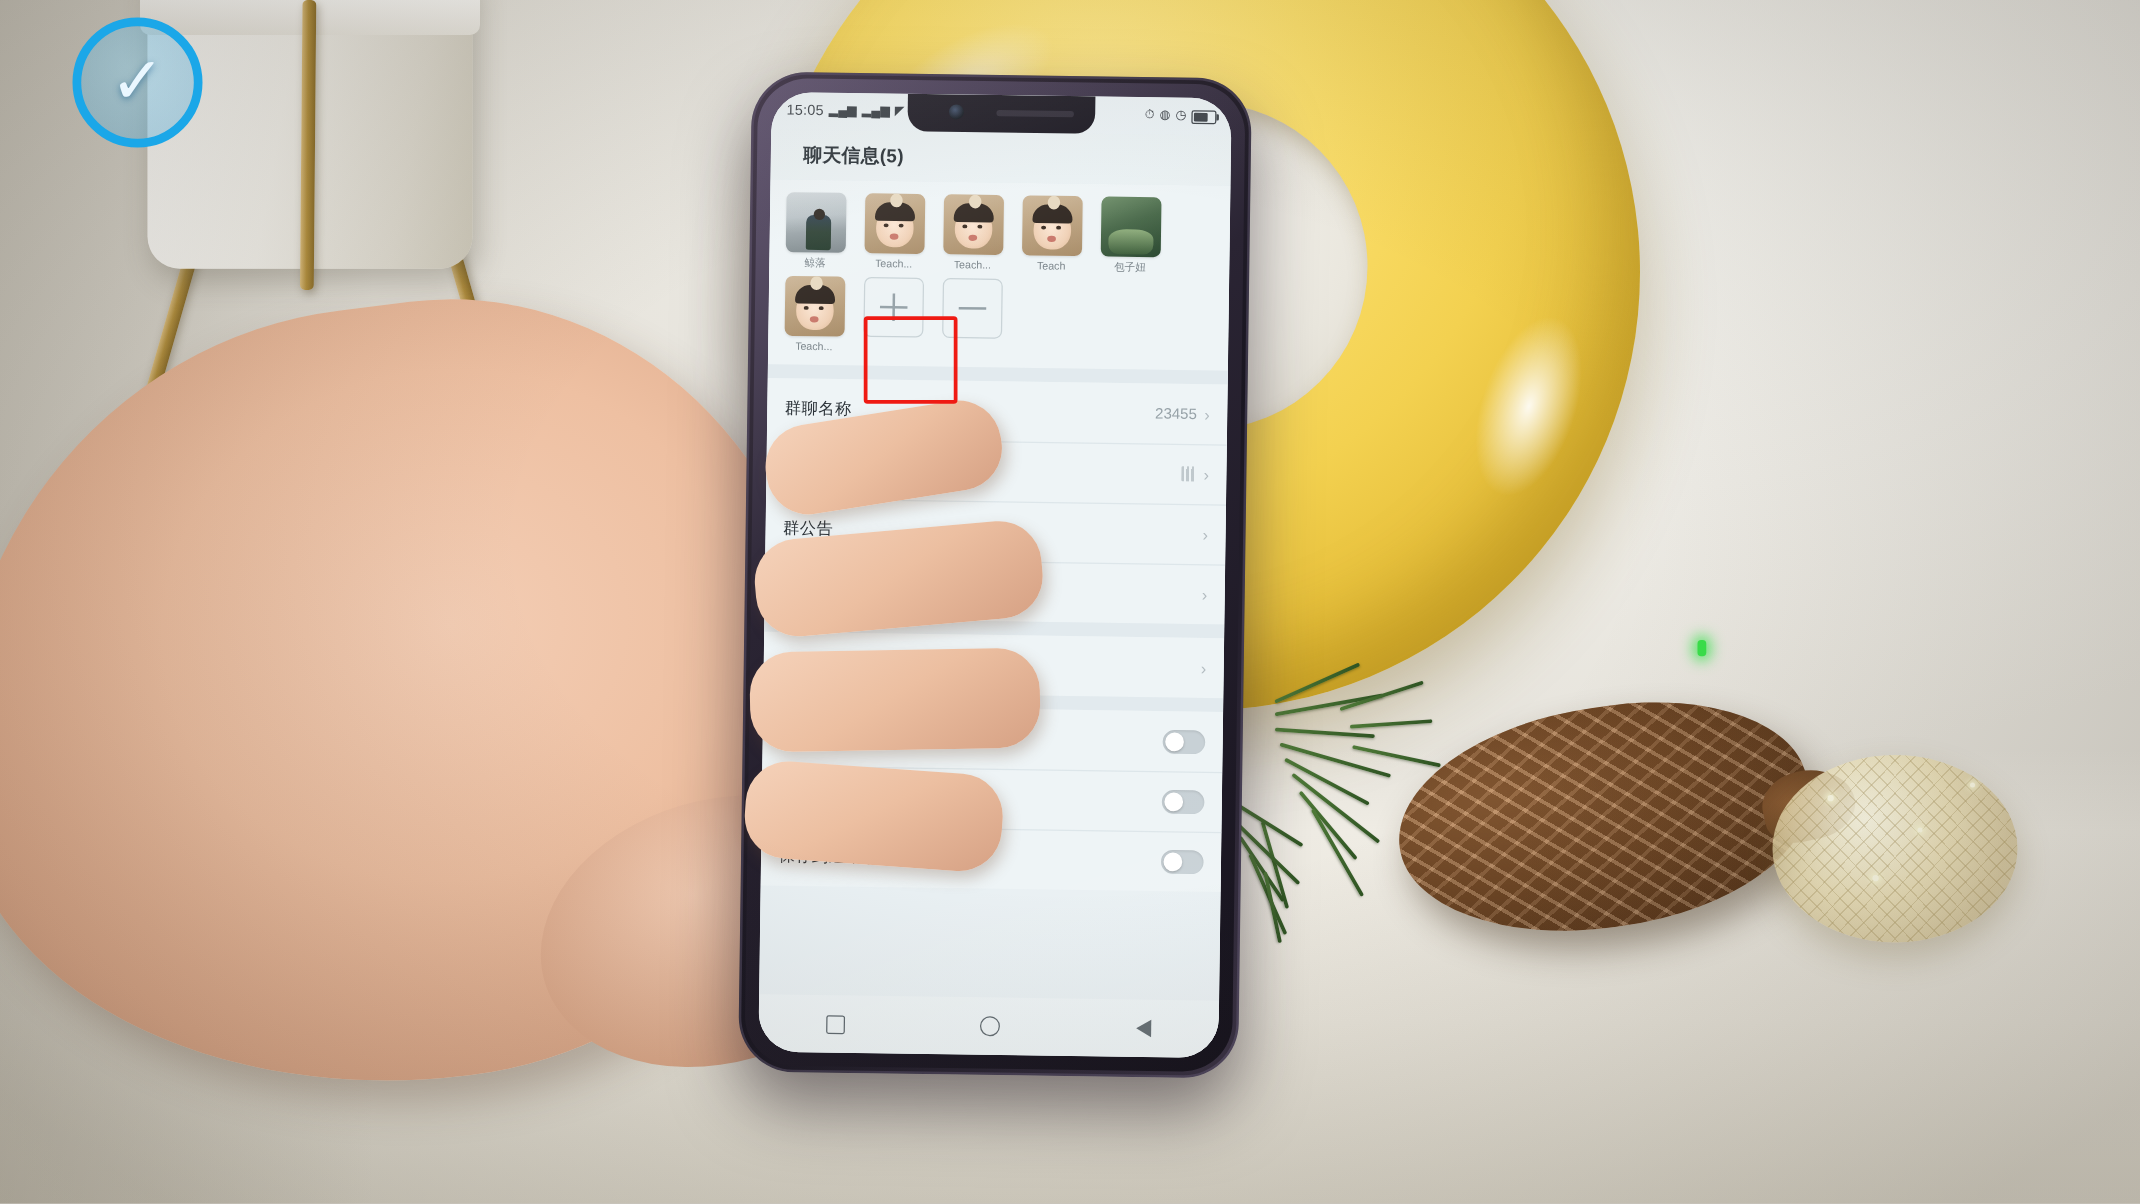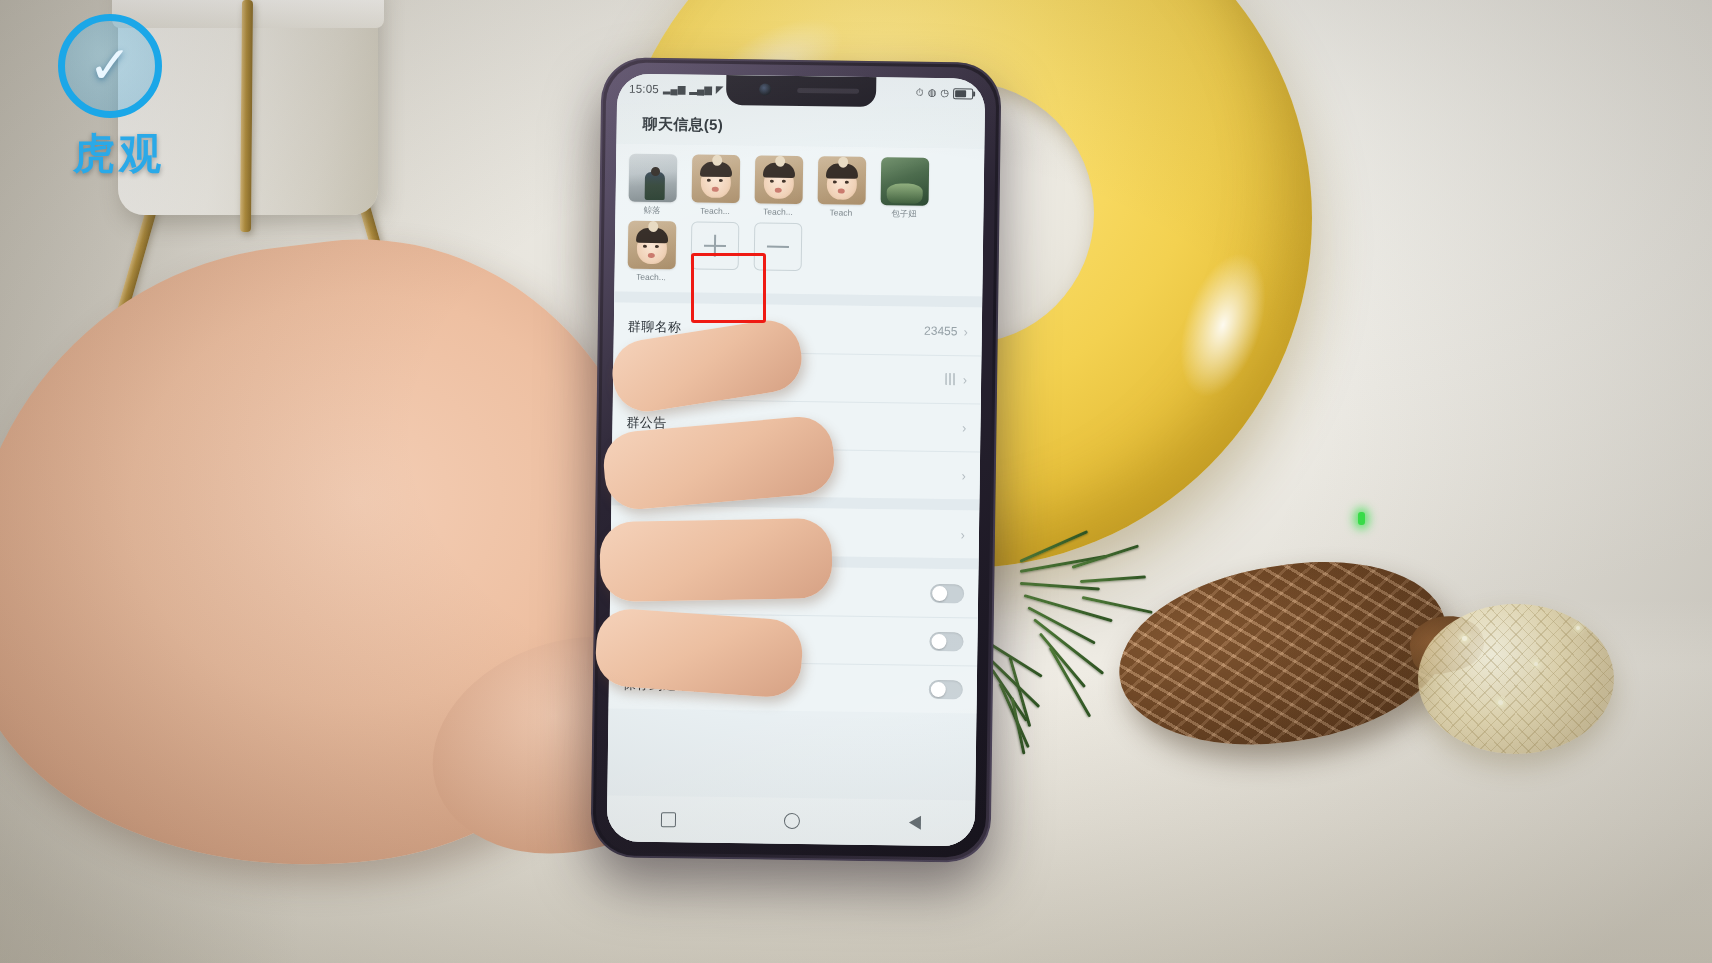--- a/index.html
+++ b/index.html
@@ -461,16 +461,15 @@
   <div class="finger f3"></div>
   <div class="finger f4"></div>
 
   <div class="redbox"></div>
 
   <div class="bg-vignette"></div>
 
   <div class="wm">
     <div class="wm-circle"></div>
     <div class="wm-glyph">✓</div>
-    <div class="wm-text">虎观</div>
   </div>
 
 </div>
 
 </body></html>

